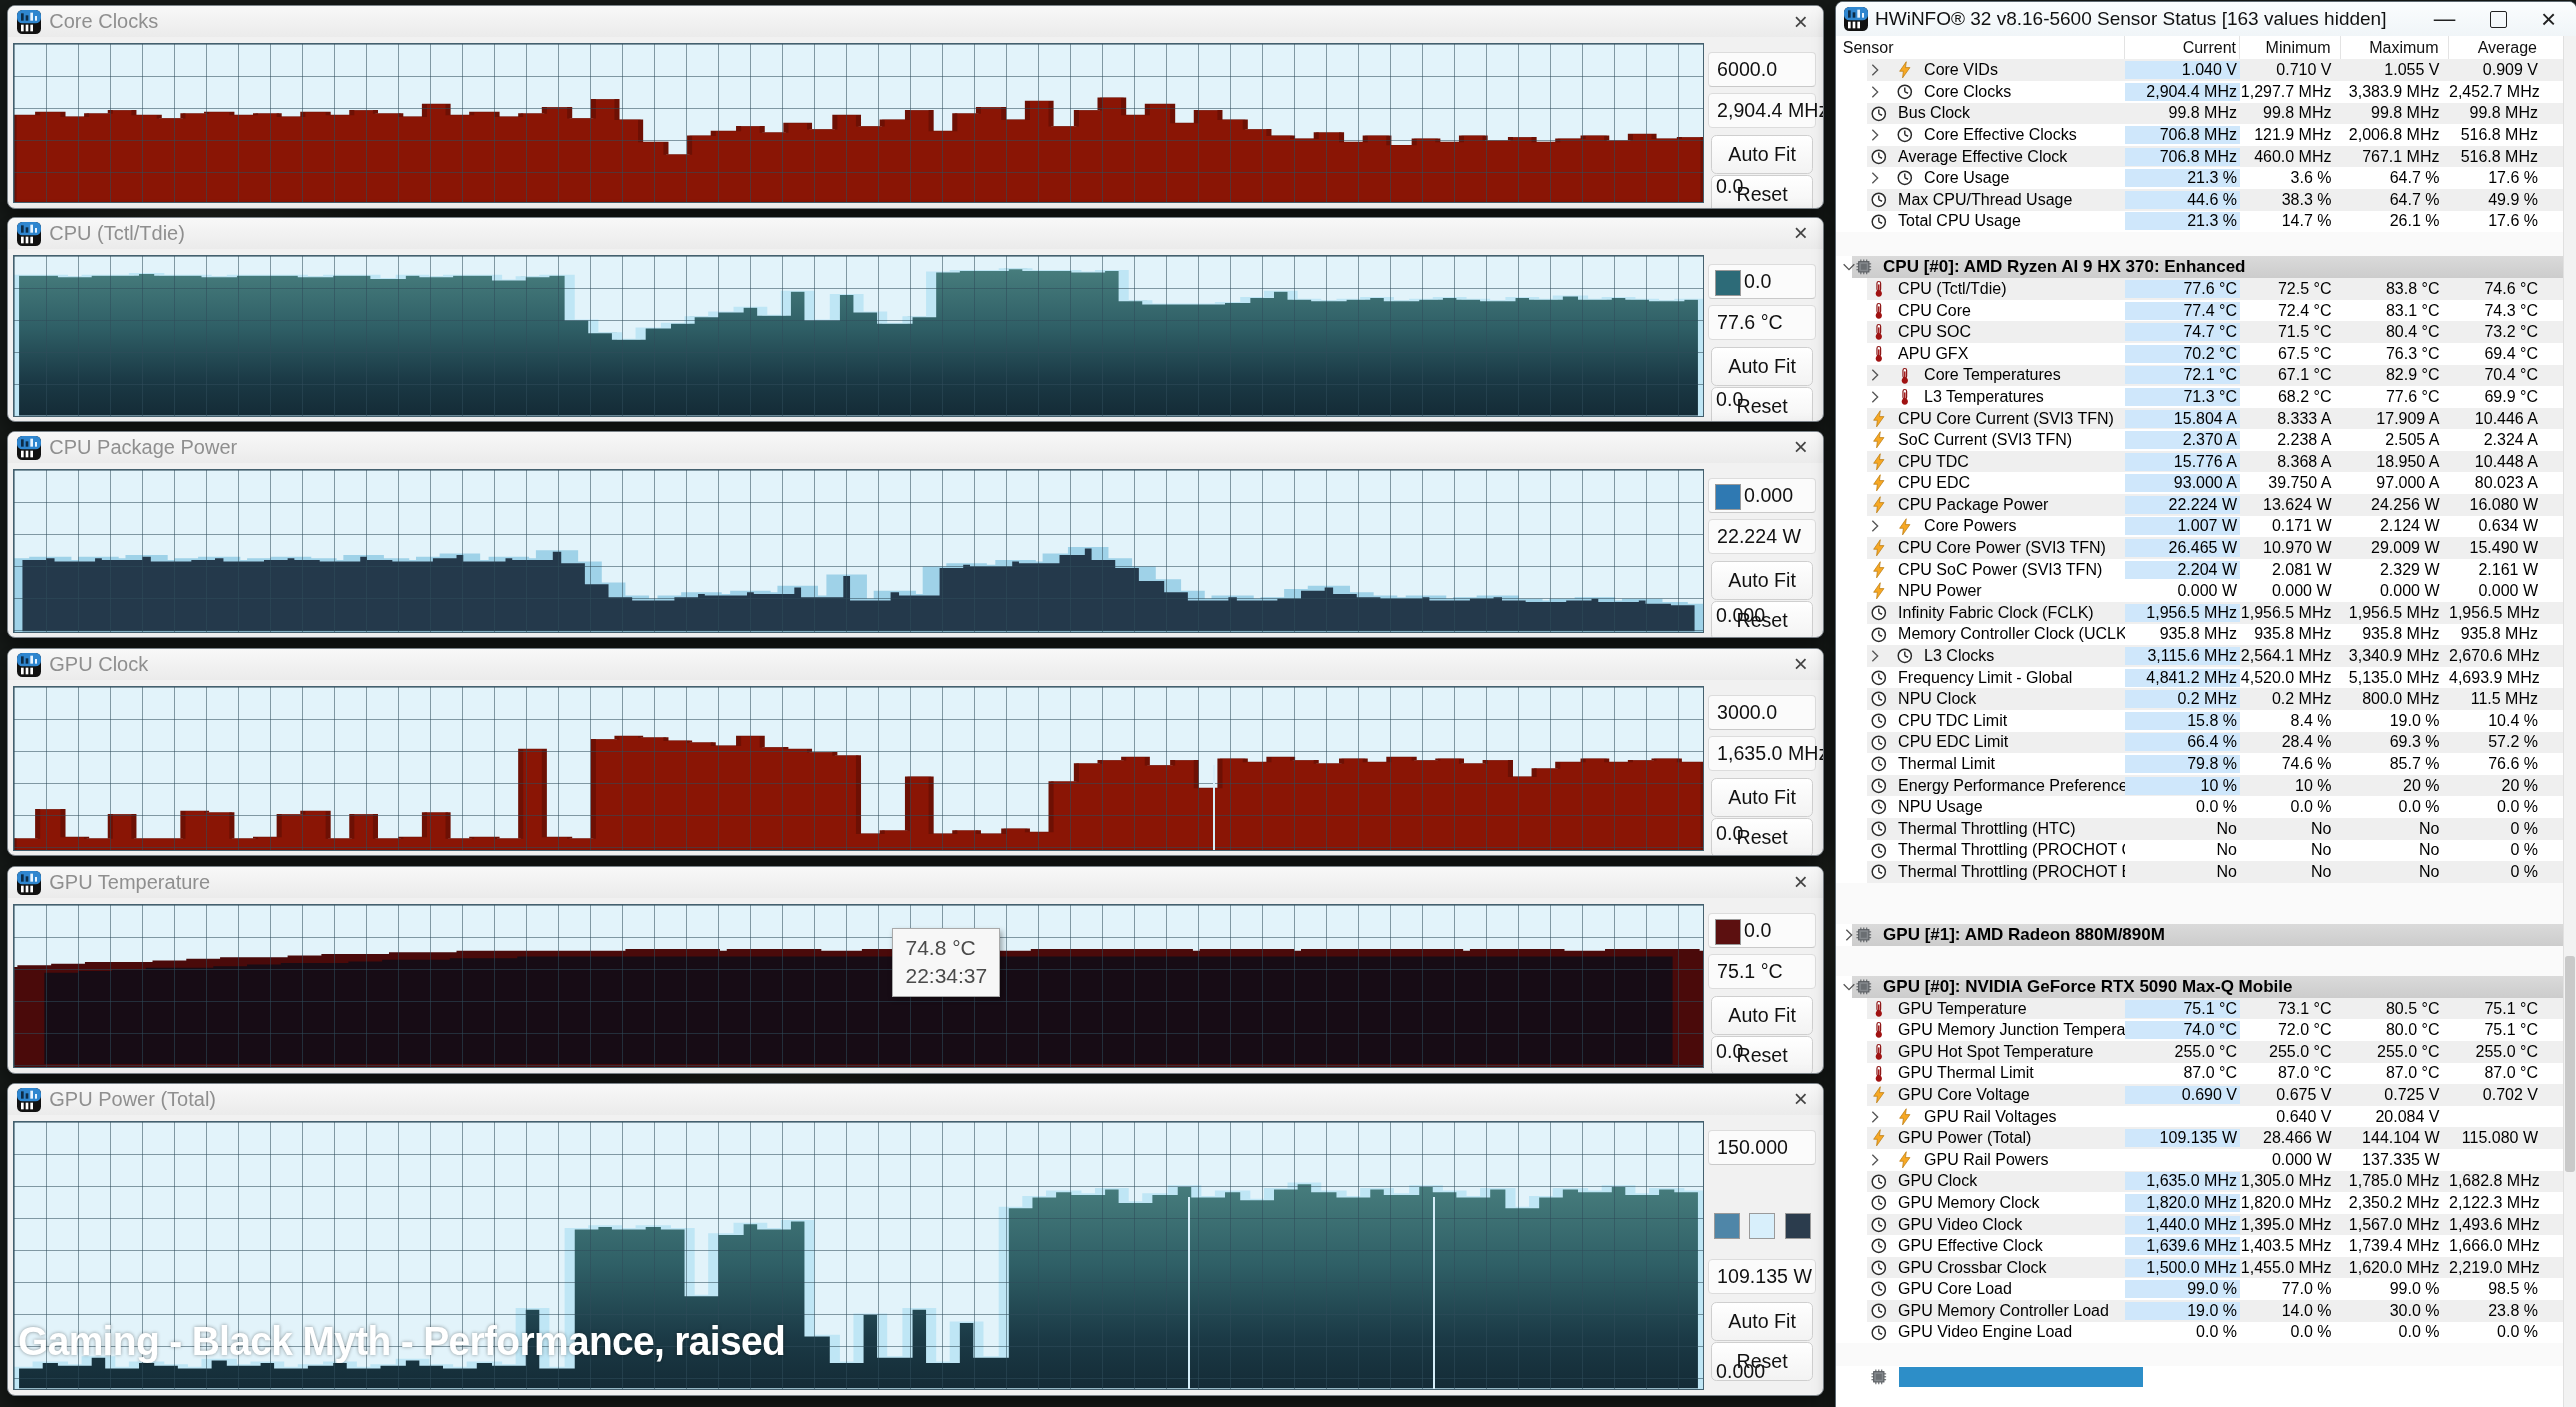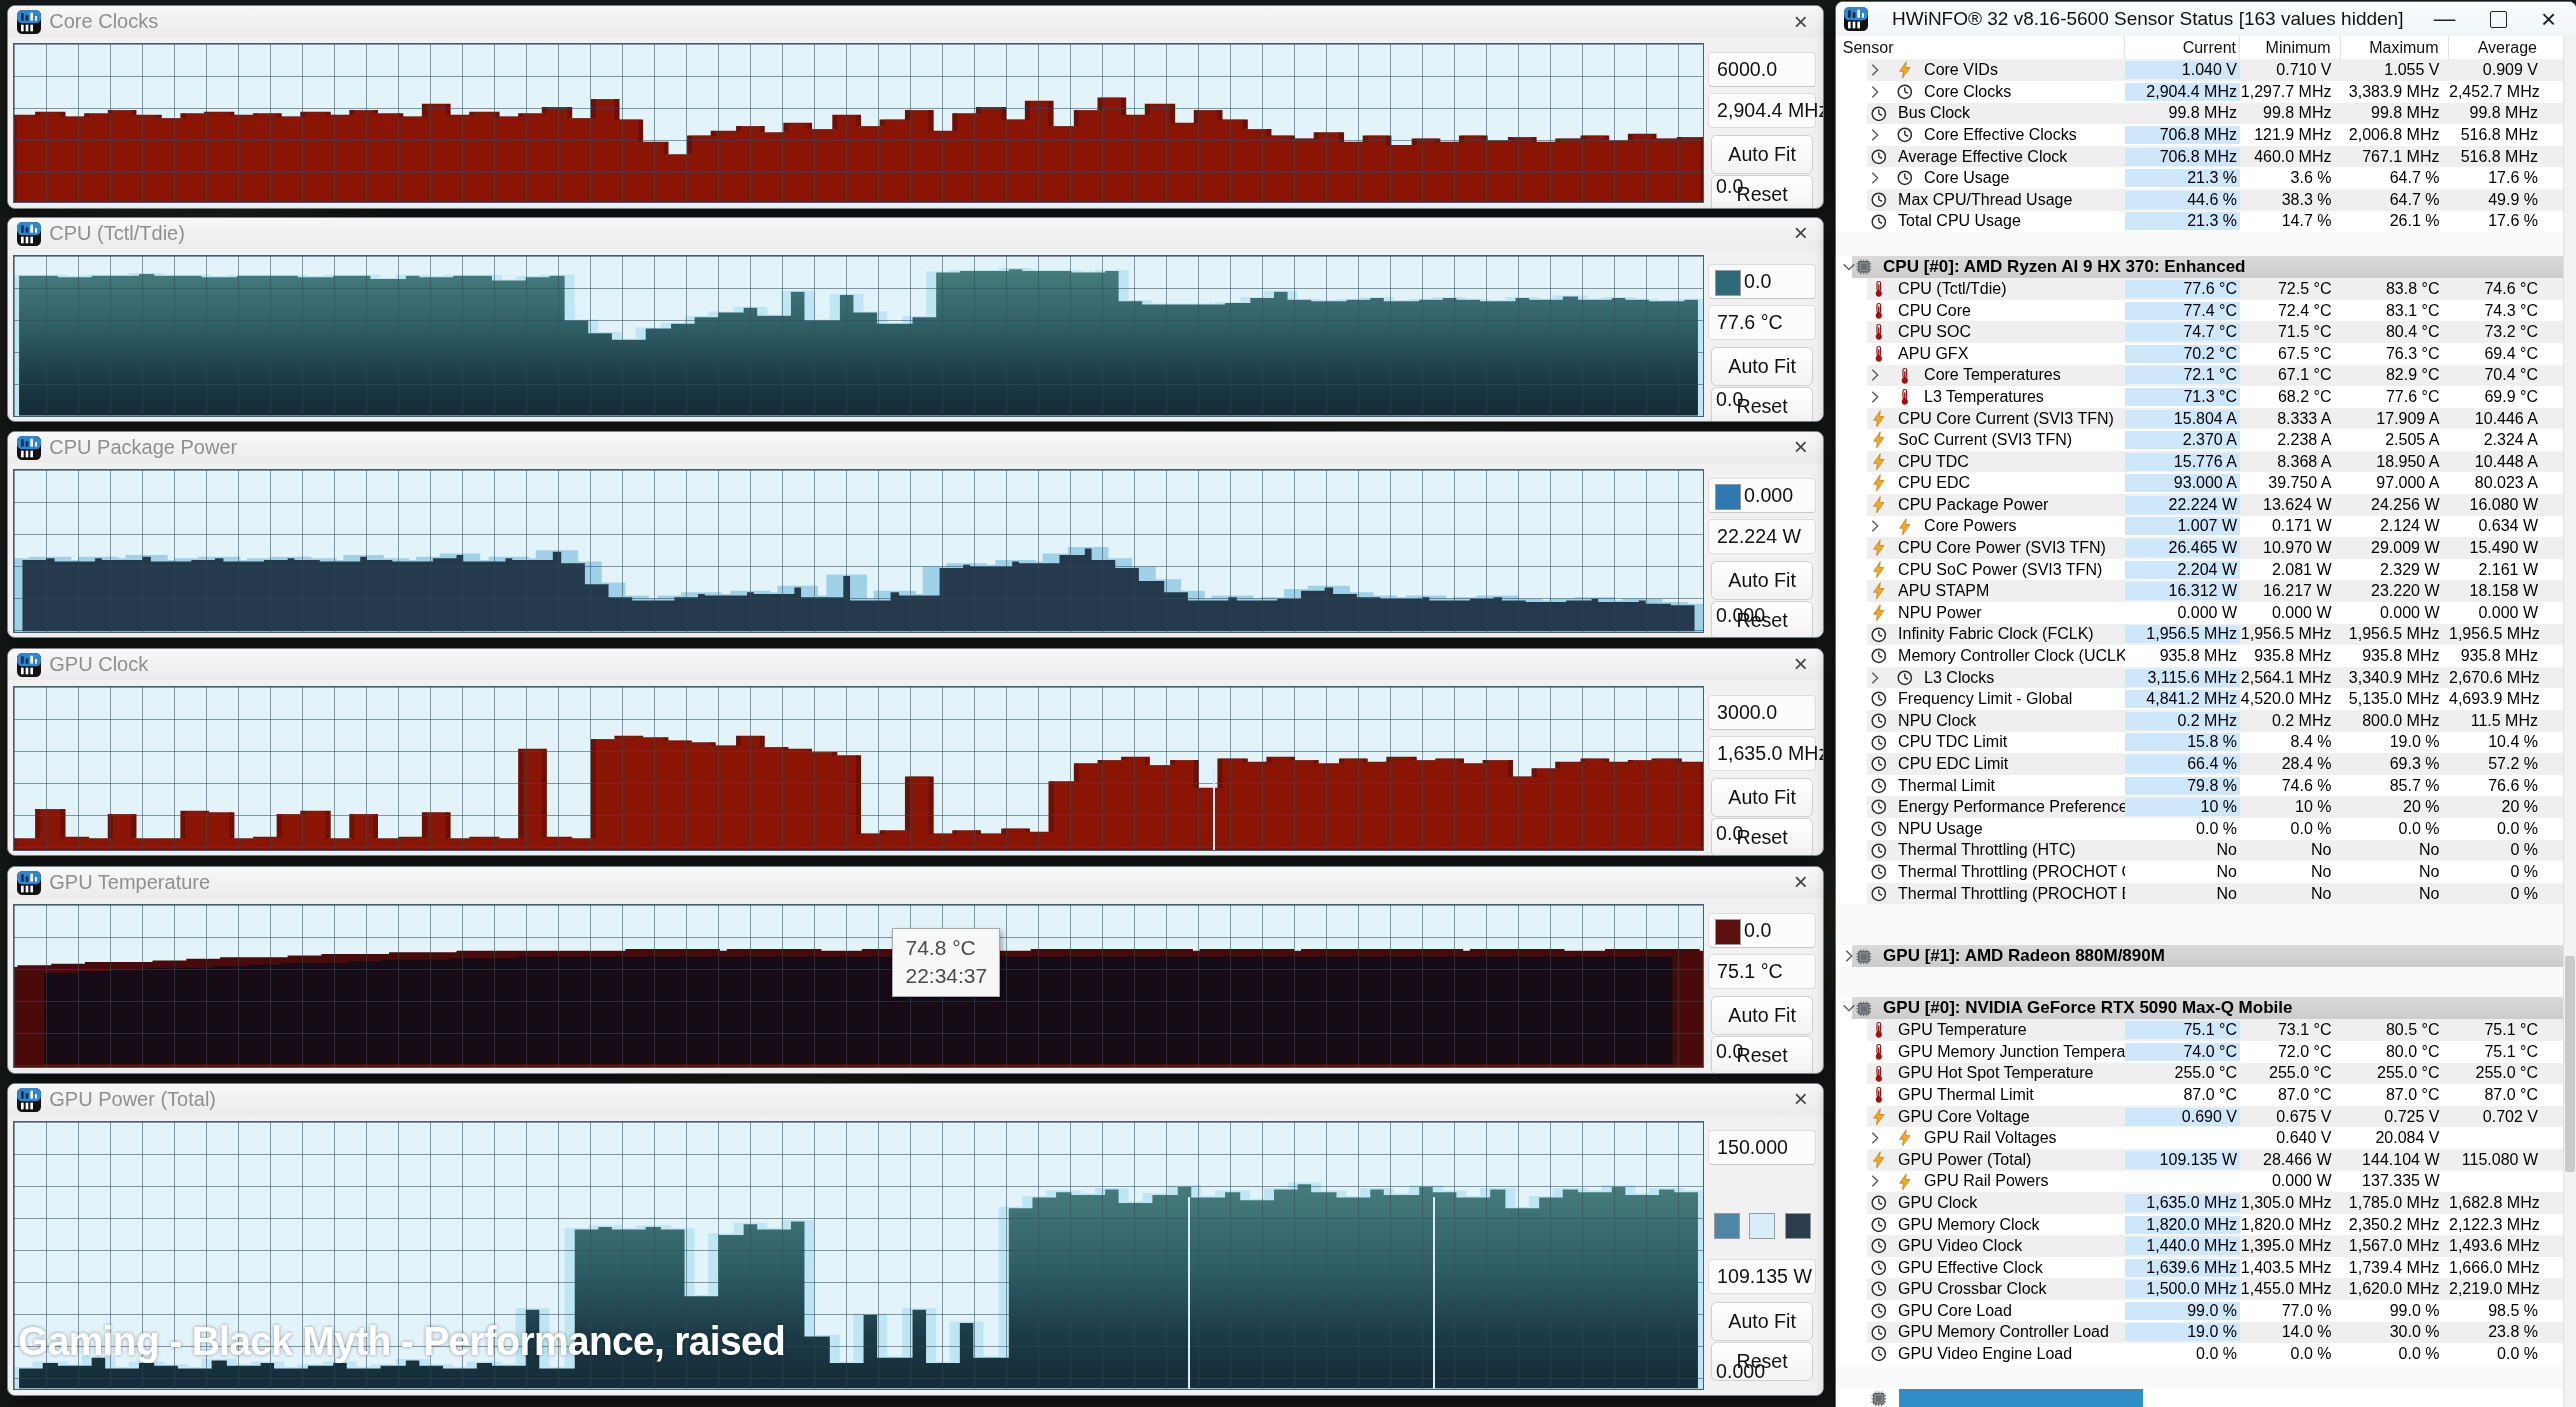--- a/index.html
+++ b/index.html
@@ -49,21 +49,21 @@
   .gwin.tall .preset{top:216px;}
   .gwin.tall .pbot{bottom:5.4px;}
   
   #caption{position:absolute;left:17.6px;top:1318px;z-index:50;color:#fff;font-size:41px;font-weight:bold;
     letter-spacing:-0.7px;transform:scaleX(.95);transform-origin:left;text-shadow:0 0 4px rgba(0,0,0,.4);white-space:nowrap;}
   
   #sensor{position:absolute;left:1835px;top:1.4px;width:740px;height:1406px;background:#fff;
     border:0.7px solid #5f6a72;border-radius:8px 8px 0 0;box-shadow:0 6.8px 20px rgba(0,0,0,.55);overflow:hidden;}
   .stitle{position:absolute;left:0;top:0;right:0;height:34px;background:linear-gradient(#fbfdfe,#f0f5f8);
     display:flex;align-items:center;padding-left:8px;border-bottom:0.7px solid #e2e2e2;}
-  .stitle-text{font-size:19px;color:#111;margin-left:24px;white-space:nowrap;text-align:center;}
+  .stitle-text{font-size:19px;color:#111;margin-left:7px;white-space:nowrap;text-align:center;}
   .sctrl{position:absolute;top:0;height:34px;display:flex;align-items:center;justify-content:center;width:47px;font-size:21.6px;color:#222;}
   .sctrl.min{right:108px;}
   .sctrl.max{right:54px;}
   .sctrl.cls{right:4px;font-size:26px;}
   .maxbox{width:15px;height:15px;border:1.4px solid #222;border-radius:2px;}
   .shead{position:absolute;left:0;top:34px;right:12px;height:23px;display:flex;align-items:center;
     background:#fff;border-bottom:0.7px solid #cfcfcf;font-size:16px;color:#111;}
   .shead .hlabel{flex:1;padding-left:6.8px;border-right:0.7px solid #e3e3e3;height:100%;display:flex;align-items:center;}
   .shead .hval{text-align:right;height:100%;display:flex;align-items:center;justify-content:flex-end;border-right:0.7px solid #e3e3e3;box-sizing:border-box;}
   .srows{position:absolute;left:0;top:57px;right:12px;bottom:0;overflow:hidden;background:#fff;}
@@ -698,32 +698,20 @@
             <svg viewBox="0 0 24 24" width="17.6" height="17.6">
               <path d="M14 1 L5 14 h5 L9 23 L19 9 h-6 Z" fill="#f7a824" stroke="#b97a0e" stroke-width="1"></path>
             </svg>
           </span>
     <span class="rlabel">CPU SoC Power (SVI3 TFN)</span>
     <span class="rval v0 hl">2.204 W</span>
     <span class="rval v1">2.081 W</span>
     <span class="rval v2">2.329 W</span>
     <span class="rval v3">2.161 W</span>
         </div>
-        <div class="srow" style="background: content-box rgb(239, 239, 239);">
-    <span class="ricon">
-            <svg viewBox="0 0 24 24" width="17.6" height="17.6">
-              <path d="M14 1 L5 14 h5 L9 23 L19 9 h-6 Z" fill="#f7a824" stroke="#b97a0e" stroke-width="1"></path>
-            </svg>
-          </span>
-    <span class="rlabel">APU STAPM</span>
-    <span class="rval v0 hl">16.312 W</span>
-    <span class="rval v1">16.217 W</span>
-    <span class="rval v2">23.220 W</span>
-    <span class="rval v3">18.158 W</span>
-        </div>
         <div class="srow" style="background: content-box rgb(255, 255, 255);">
     <span class="ricon">
             <svg viewBox="0 0 24 24" width="17.6" height="17.6">
               <path d="M14 1 L5 14 h5 L9 23 L19 9 h-6 Z" fill="#f7a824" stroke="#b97a0e" stroke-width="1"></path>
             </svg>
           </span>
     <span class="rlabel">NPU Power</span>
     <span class="rval v0 ">0.000 W</span>
     <span class="rval v1">0.000 W</span>
     <span class="rval v2">0.000 W</span>

